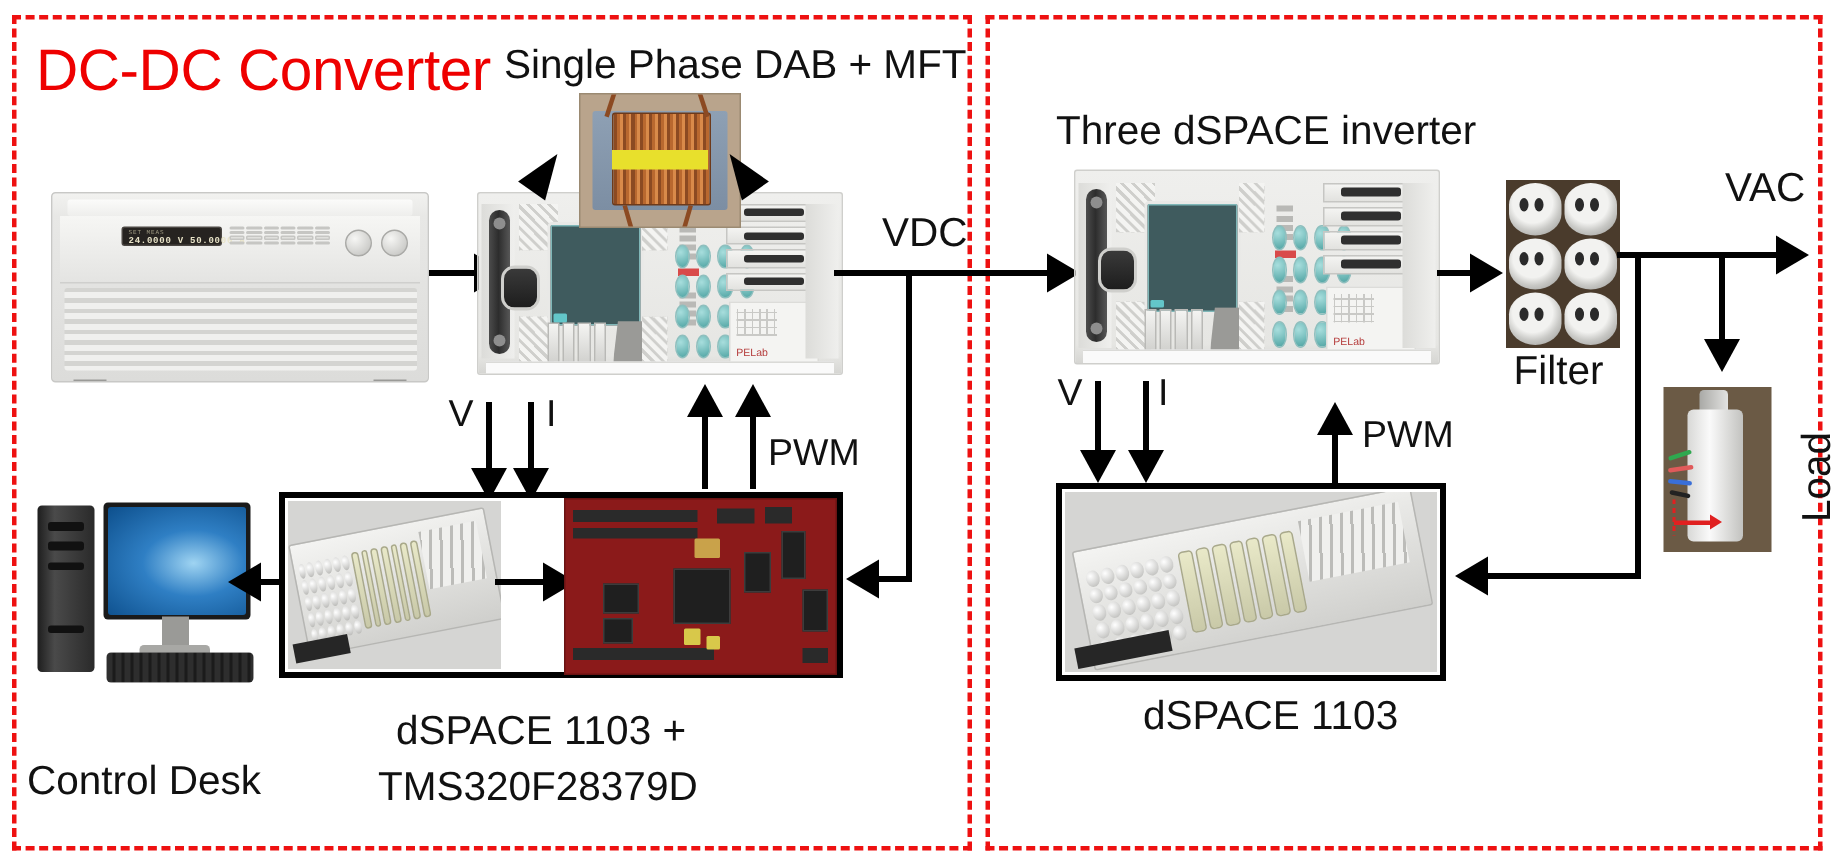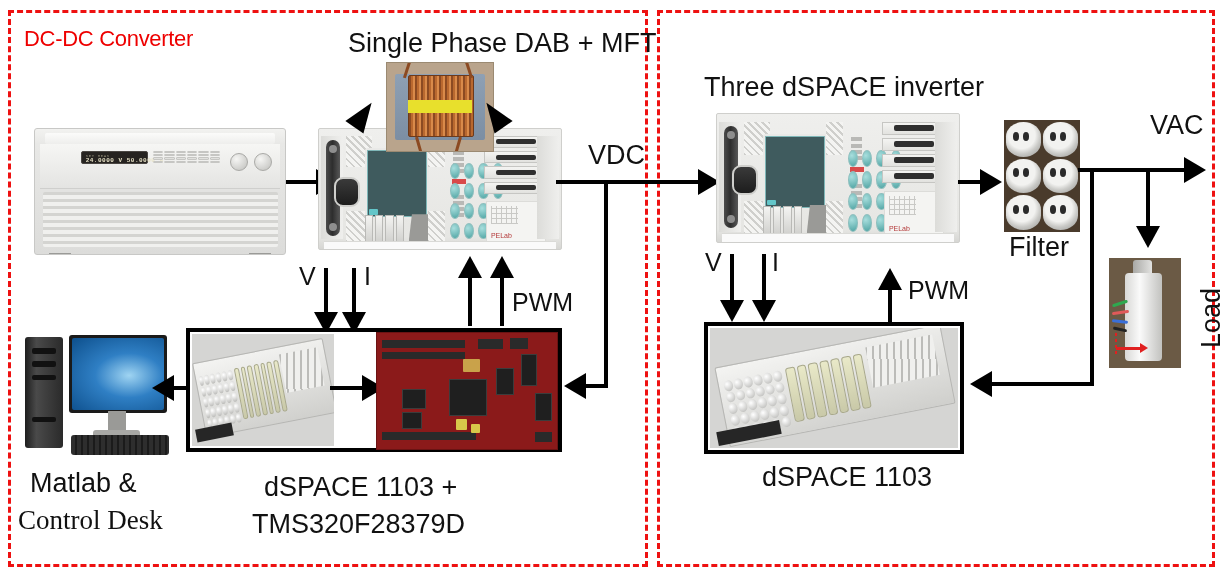--- a/index.html
+++ b/index.html
@@ -4,21 +4,21 @@
 <style>
   html,body{margin:0;padding:0;background:#fff;}
   body{font-family:"Liberation Sans",sans-serif;}
   #stage{position:relative;width:1223px;height:577px;background:#fff;overflow:hidden;}
 
   
   .frame{position:absolute;border:3px dashed #ee1111;box-sizing:border-box;}
   #frame-dcdc{left:8px;top:10px;width:640px;height:557px;}
   #frame-dcac{left:657px;top:10px;width:558px;height:557px;}
 
-  .frame-title{position:absolute;color:#ee0000;font-size:22px;font-weight:400;
+  .frame-title{position:absolute;color:#ee0000;font-size:39px;font-weight:400;
                letter-spacing:-0.3px;white-space:nowrap;}
   #title-dcdc{left:24px;top:26px;}
   #title-dcac{left:938px;top:516px;}
 
   
   .lbl{position:absolute;color:#111;white-space:nowrap;font-weight:400;}
   .lbl-lg{font-size:27px;}
   .lbl-md{font-size:25px;}
   .lbl-vert{transform:rotate(-90deg);transform-origin:left top;}
 
@@ -294,21 +294,21 @@
 
   <div class="photo mft" style="left:386px;top:62px;width:106px;height:88px;">
     <div class="mft-core"></div>
     <div class="mft-coil"></div>
     <div class="mft-tape"></div>
     <div class="mft-wire" style="left:22%;top:-8%;height:26%;transform:rotate(18deg);"></div>
     <div class="mft-wire" style="left:72%;top:-8%;height:26%;transform:rotate(-18deg);"></div>
     <div class="mft-wire" style="left:26%;bottom:-10%;height:26%;transform:rotate(-16deg);"></div>
     <div class="mft-wire" style="left:68%;bottom:-10%;height:26%;transform:rotate(16deg);"></div>
   </div>
-  <div class="lbl lbl-lg" style="left:348px;top:28px;text-align:right;">Single Phase DAB + MFT</div>
+  <div class="lbl lbl-lg" style="left:336px;top:28px;text-align:right;">Single Phase DAB + MFT</div>
 
   <div class="arrow-diag" style="left:352px;top:100px;transform:rotate(35deg);"></div>
   <div class="arrow-diag" style="left:484px;top:100px;transform:rotate(-35deg);"></div>
 
   <div class="wire-h" style="left:556px;top:180px;width:148px;"></div>
   <div class="arrow arrow-r" style="left:698px;top:169px;"></div>
   <div class="lbl lbl-lg" style="left:588px;top:140px;">VDC</div>
 
   <div class="wire-v" style="left:604px;top:182px;height:204px;"></div>
   <div class="wire-h" style="left:586px;top:384px;width:22px;"></div>
@@ -335,22 +335,21 @@
         <i style="top:34%"></i>
         <i style="top:72%"></i>
       </div>
     <div class="pc-mon">
         <div class="pc-scr"></div>
       </div>
     <div class="pc-stand"></div>
     <div class="pc-base"></div>
     <div class="pc-kbd"></div>
   </div>
-  <div class="lbl lbl-lg" style="left:30px;top:468px;">Matlab &amp;</div>
-  <div class="lbl lbl-lg" style="left:18px;top:505px;font-family:Liberation Serif, serif;">Control Desk</div>
+  <div class="lbl lbl-lg" style="left:18px;top:505px;">Control Desk</div>
 
   <div class="wire-h" style="left:166px;top:386px;width:28px;"></div>
   <div class="arrow arrow-l" style="left:152px;top:375px;"></div>
   <div class="arrow arrow-r" style="left:186px;top:375px;"></div>
 
   <div class="box-black" style="left:186px;top:328px;width:376px;height:124px;"></div>
 
   <div class="photo dspace-img" style="left:192px;top:334px;width:142px;height:112px;">
     <div class="dsp-panel">
       <div class="dsp-dots">

